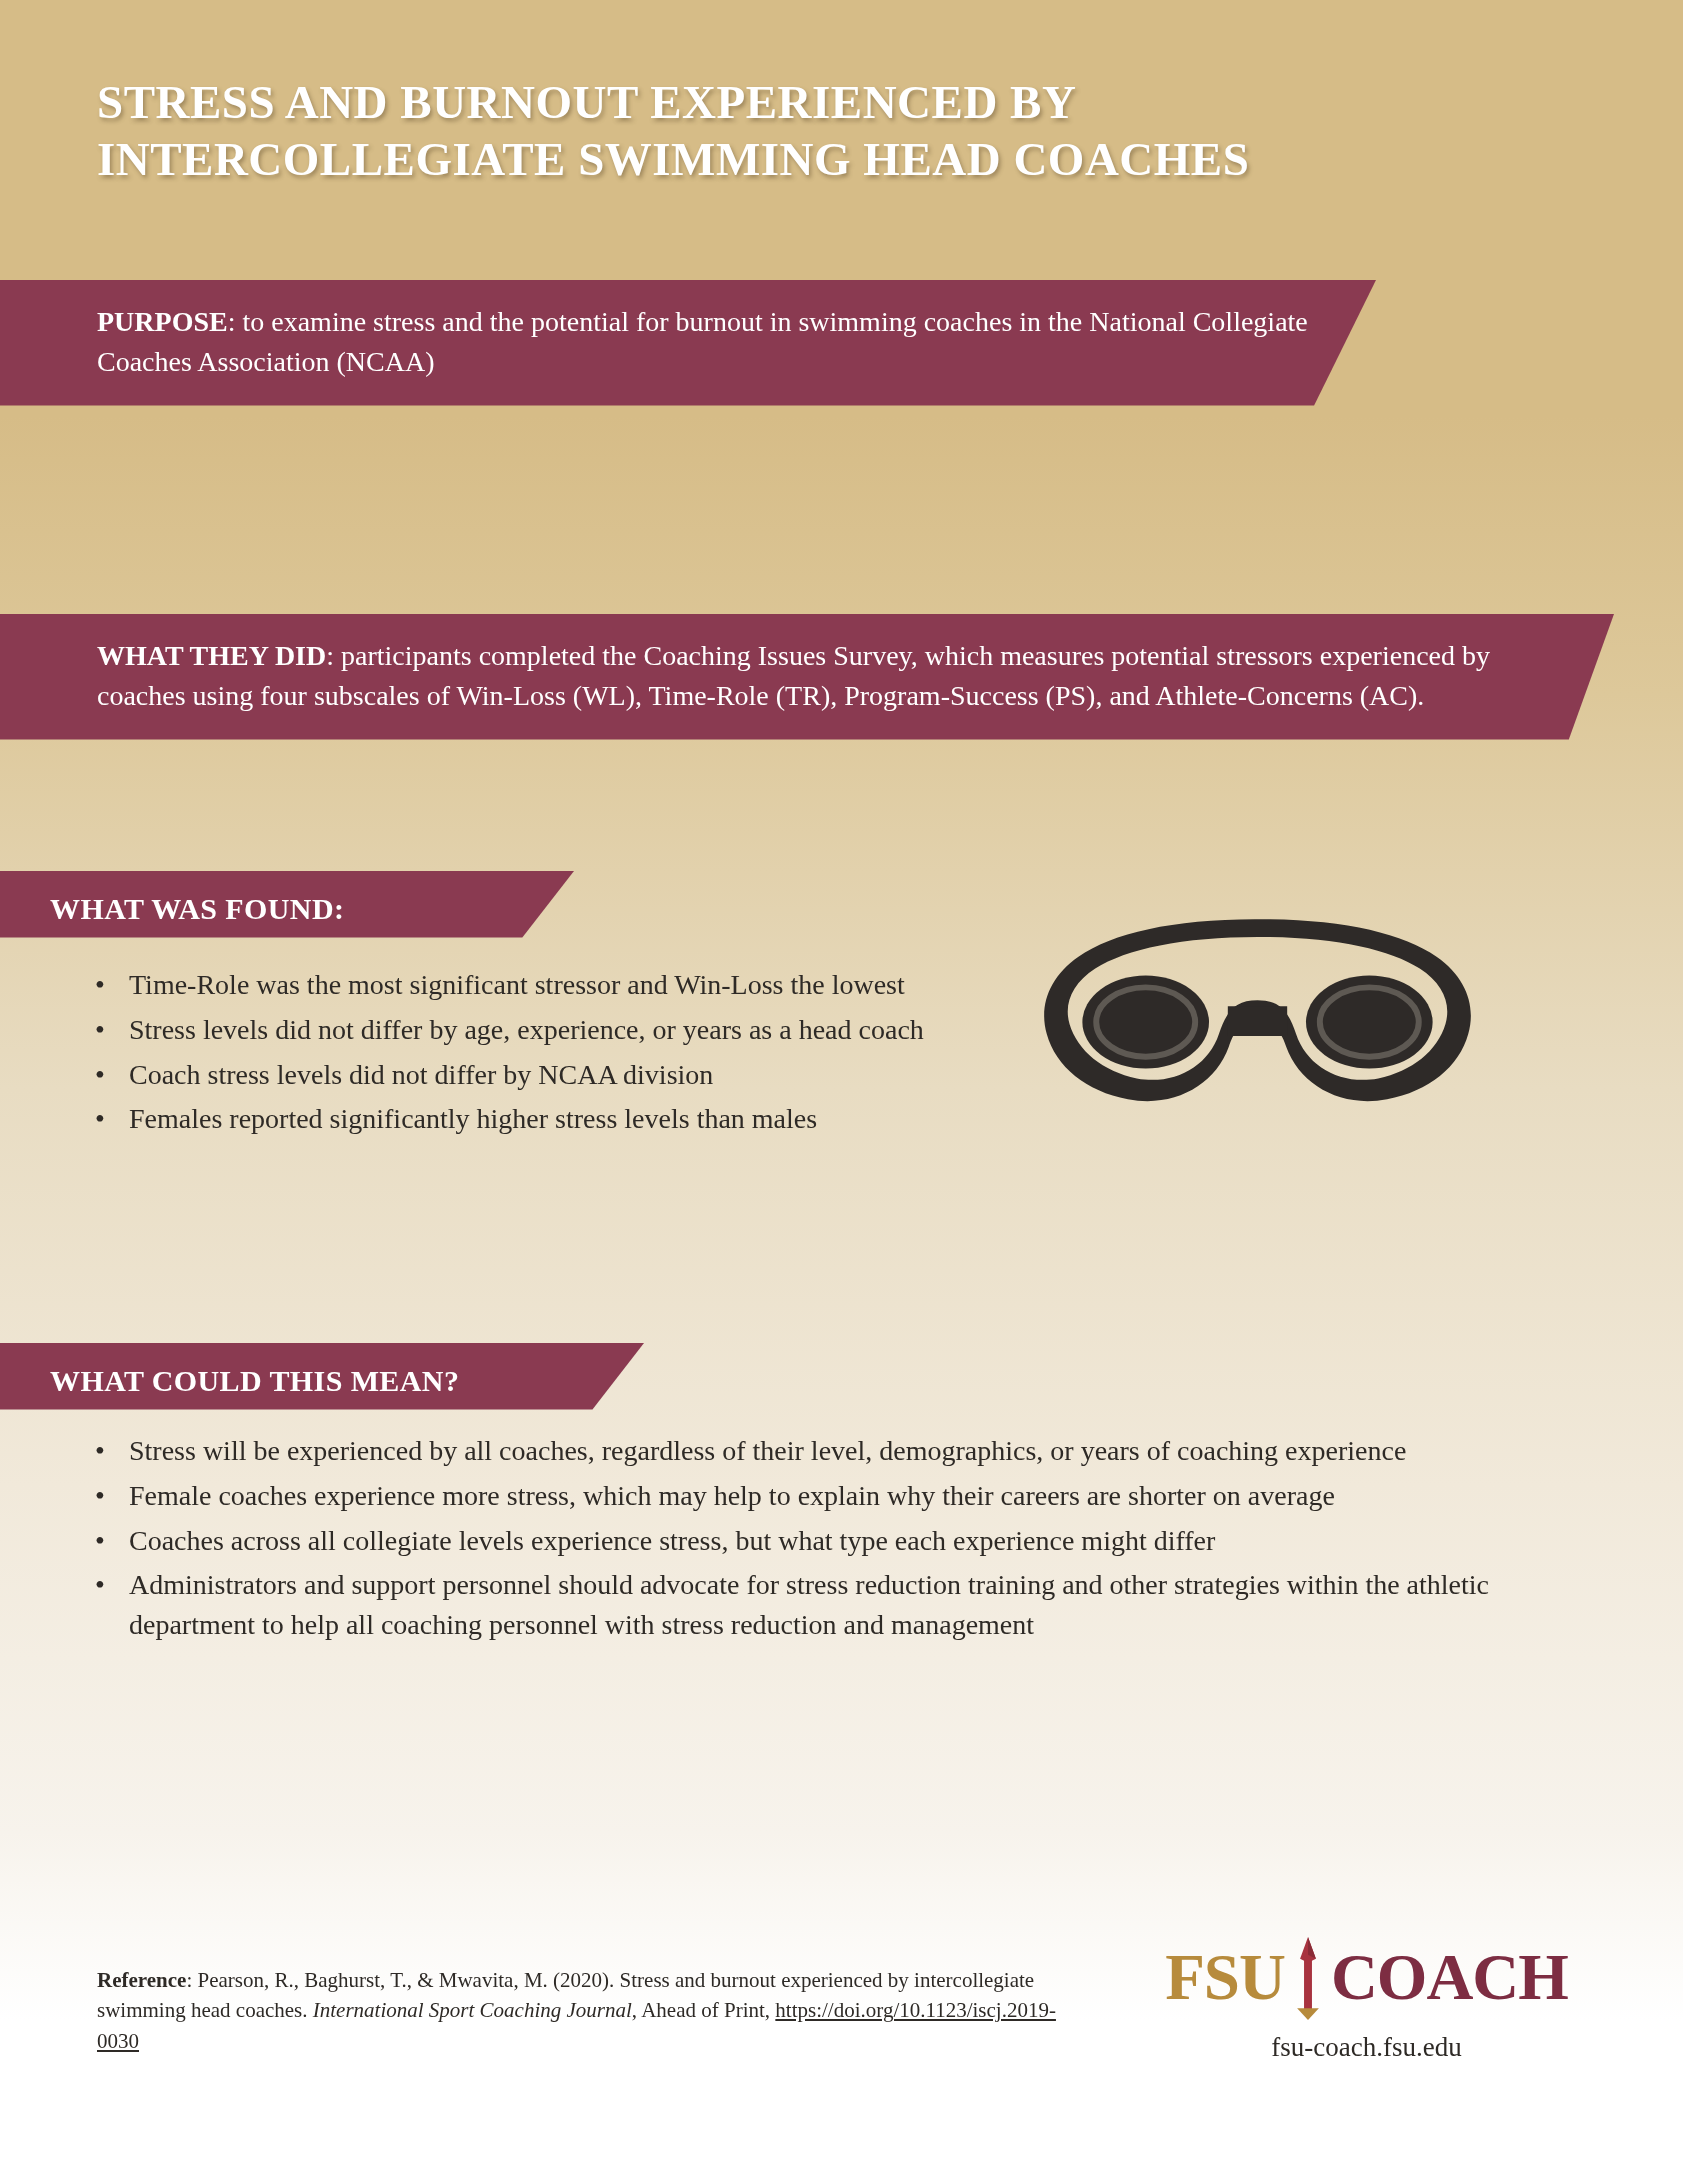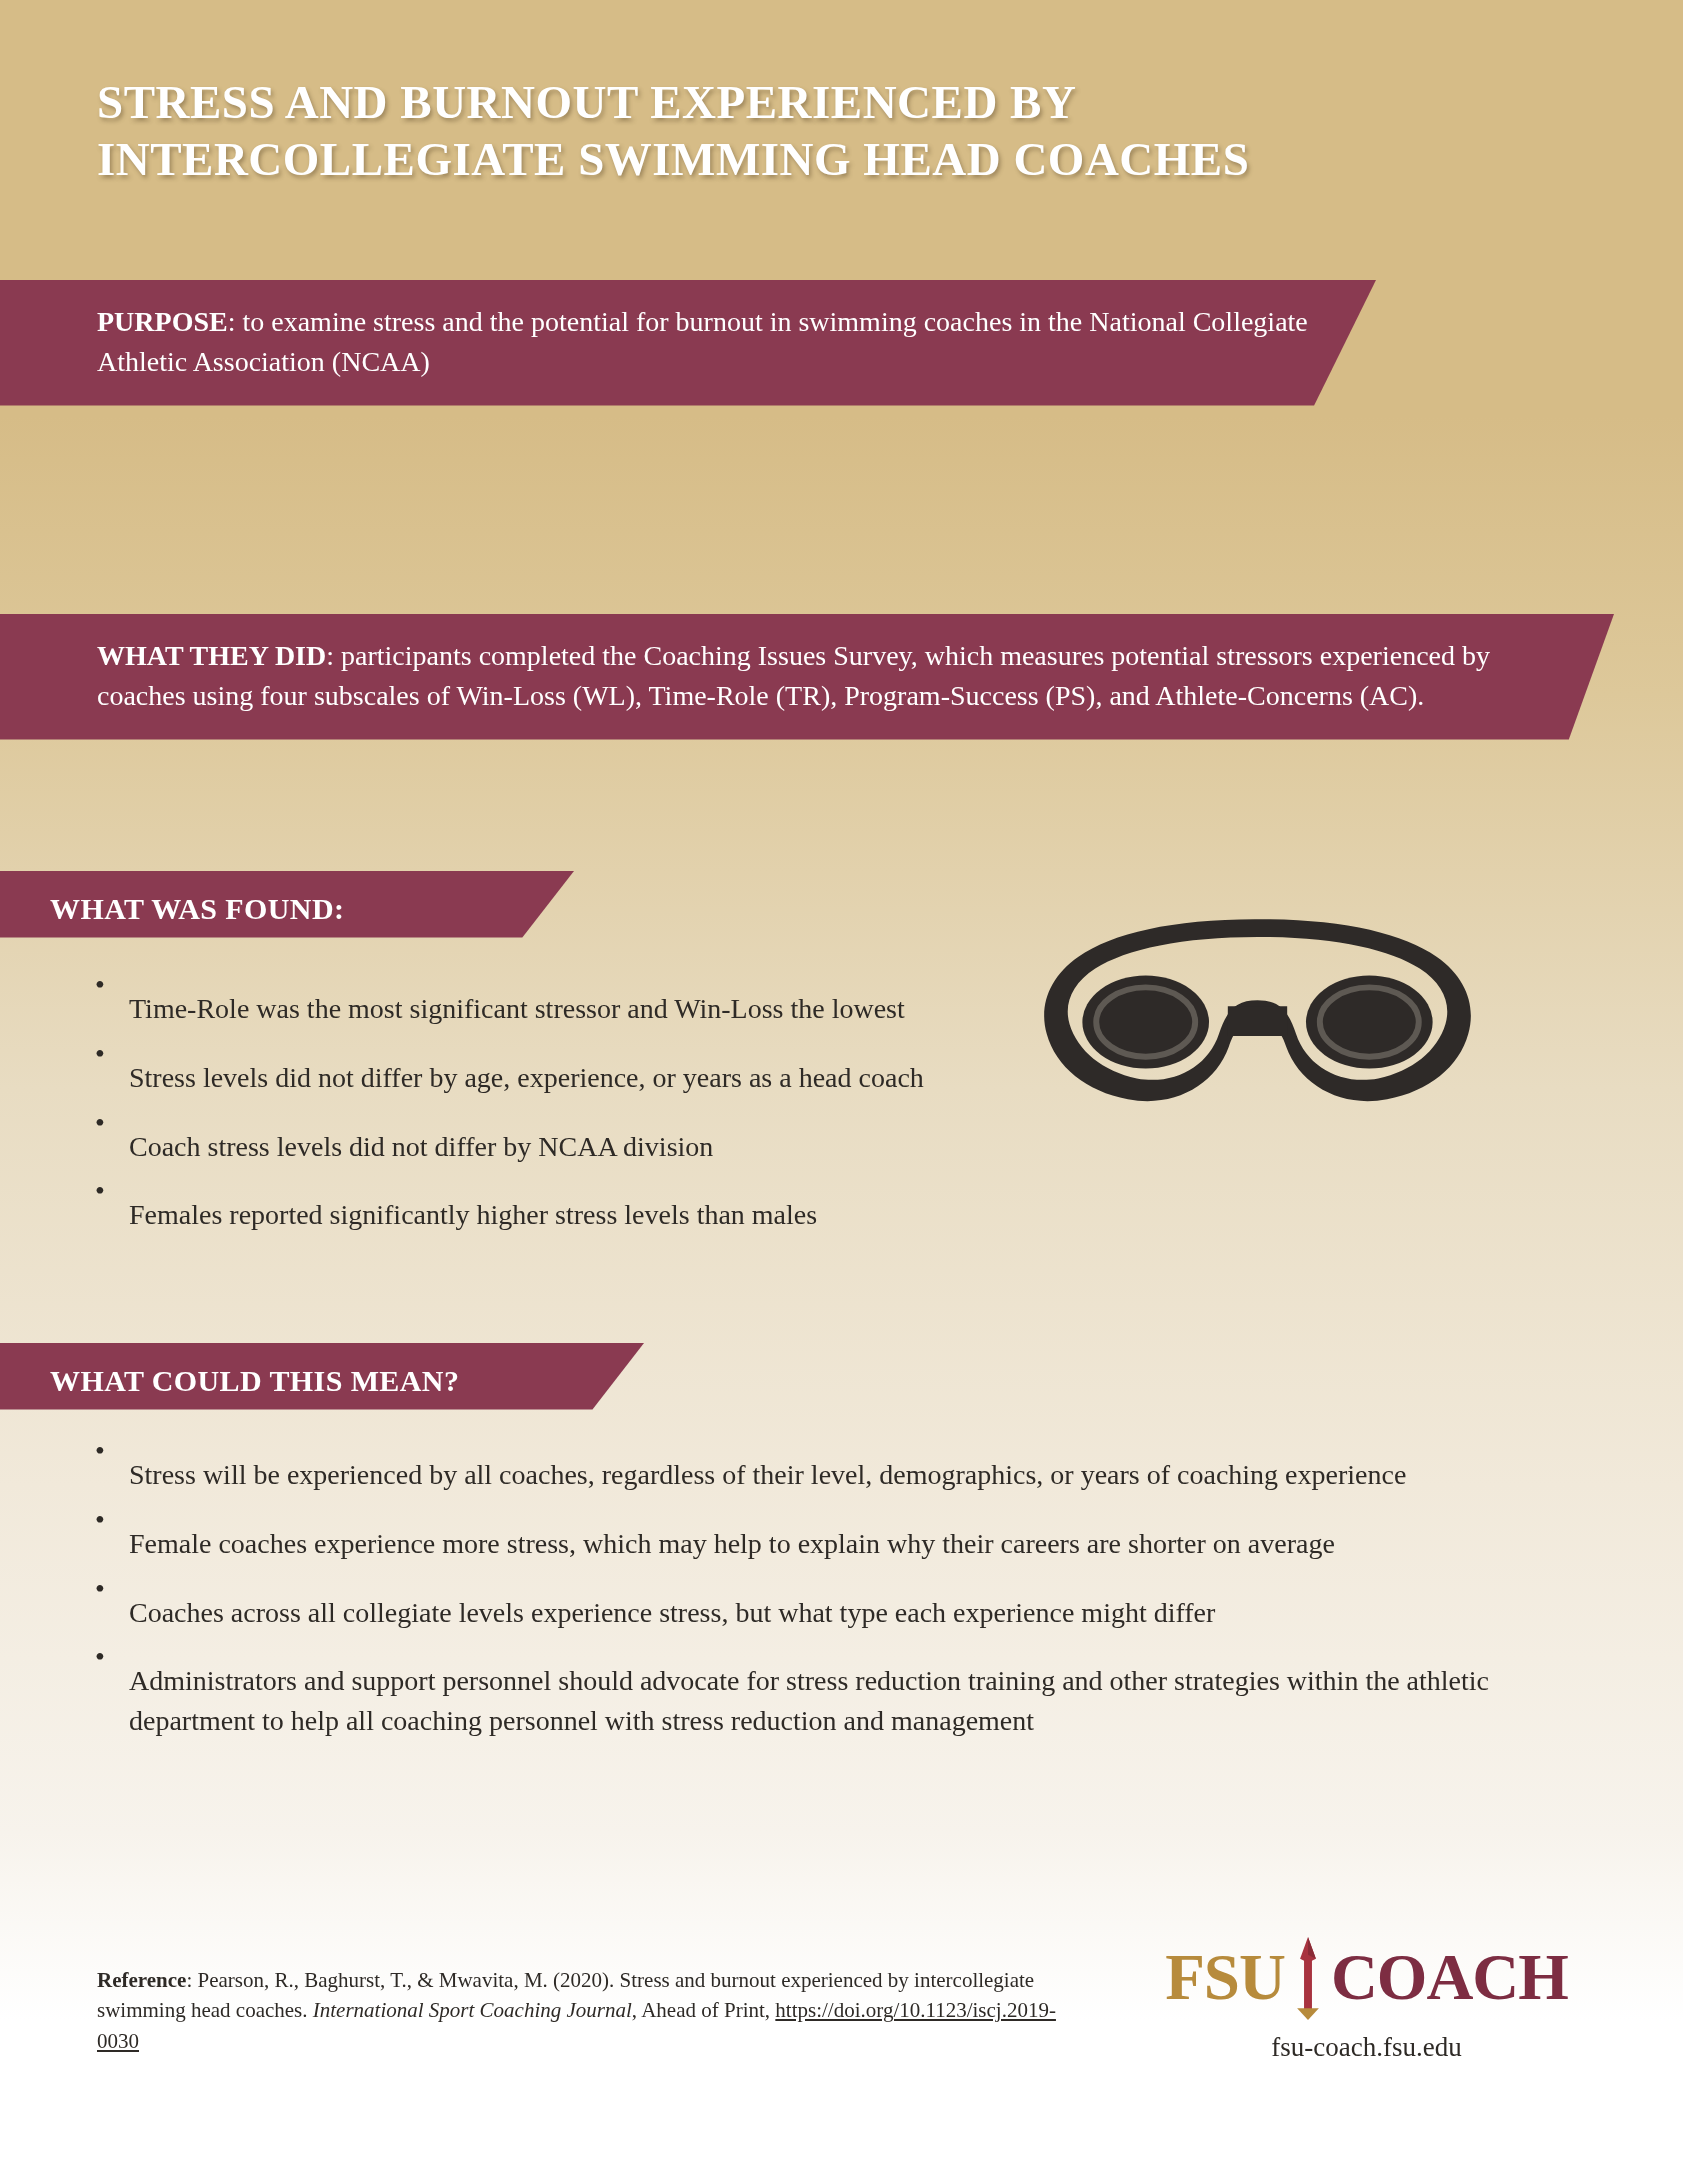--- a/index.html
+++ b/index.html
@@ -86,21 +86,21 @@
     display: flex;
     margin-bottom: 5px;
   }
   .bullets .dot {
     width: 34px;
     flex: 0 0 34px;
     text-align: left;
     font-size: 28px;
     line-height: 1.42;
   }
-  .bullets .txt { flex: 1; margin-top: 24px; }
+  .bullets .txt { flex: 1; }
 
   .bullets.found { left: 95px; top: 965px; width: 861px; }
   .bullets.mean  { left: 95px; top: 1431px; width: 1495px; }
 
   
   .goggles {
     position: absolute;
     left: 1025px;
     top: 911px;
     width: 465px;
@@ -167,21 +167,21 @@
 
 <div class="poster">
 
   <div class="title-block">
     <div class="title-line">Stress and Burnout Experienced by</div>
     <div class="title-line">Intercollegiate Swimming Head Coaches</div>
   </div>
 
   <div class="banner b-purpose">
     <div class="inner">
-      <b>PURPOSE</b><span>: to examine stress and the potential for burnout in swimming coaches in the National Collegiate Athletic Association (NCAA)</span>
+      <b>PURPOSE</b><span>: to examine stress and the potential for burnout in swimming coaches in the National Collegiate Coaches Association (NCAA)</span>
     </div>
   </div>
 
 
   <div class="banner b-did">
     <div class="inner">
       <b>WHAT THEY DID</b><span>: participants completed the Coaching Issues Survey, which measures potential stressors experienced by coaches using four subscales of Win-Loss (WL), Time-Role (TR), Program-Success (PS), and Athlete-Concerns (AC).</span>
     </div>
   </div>
 

